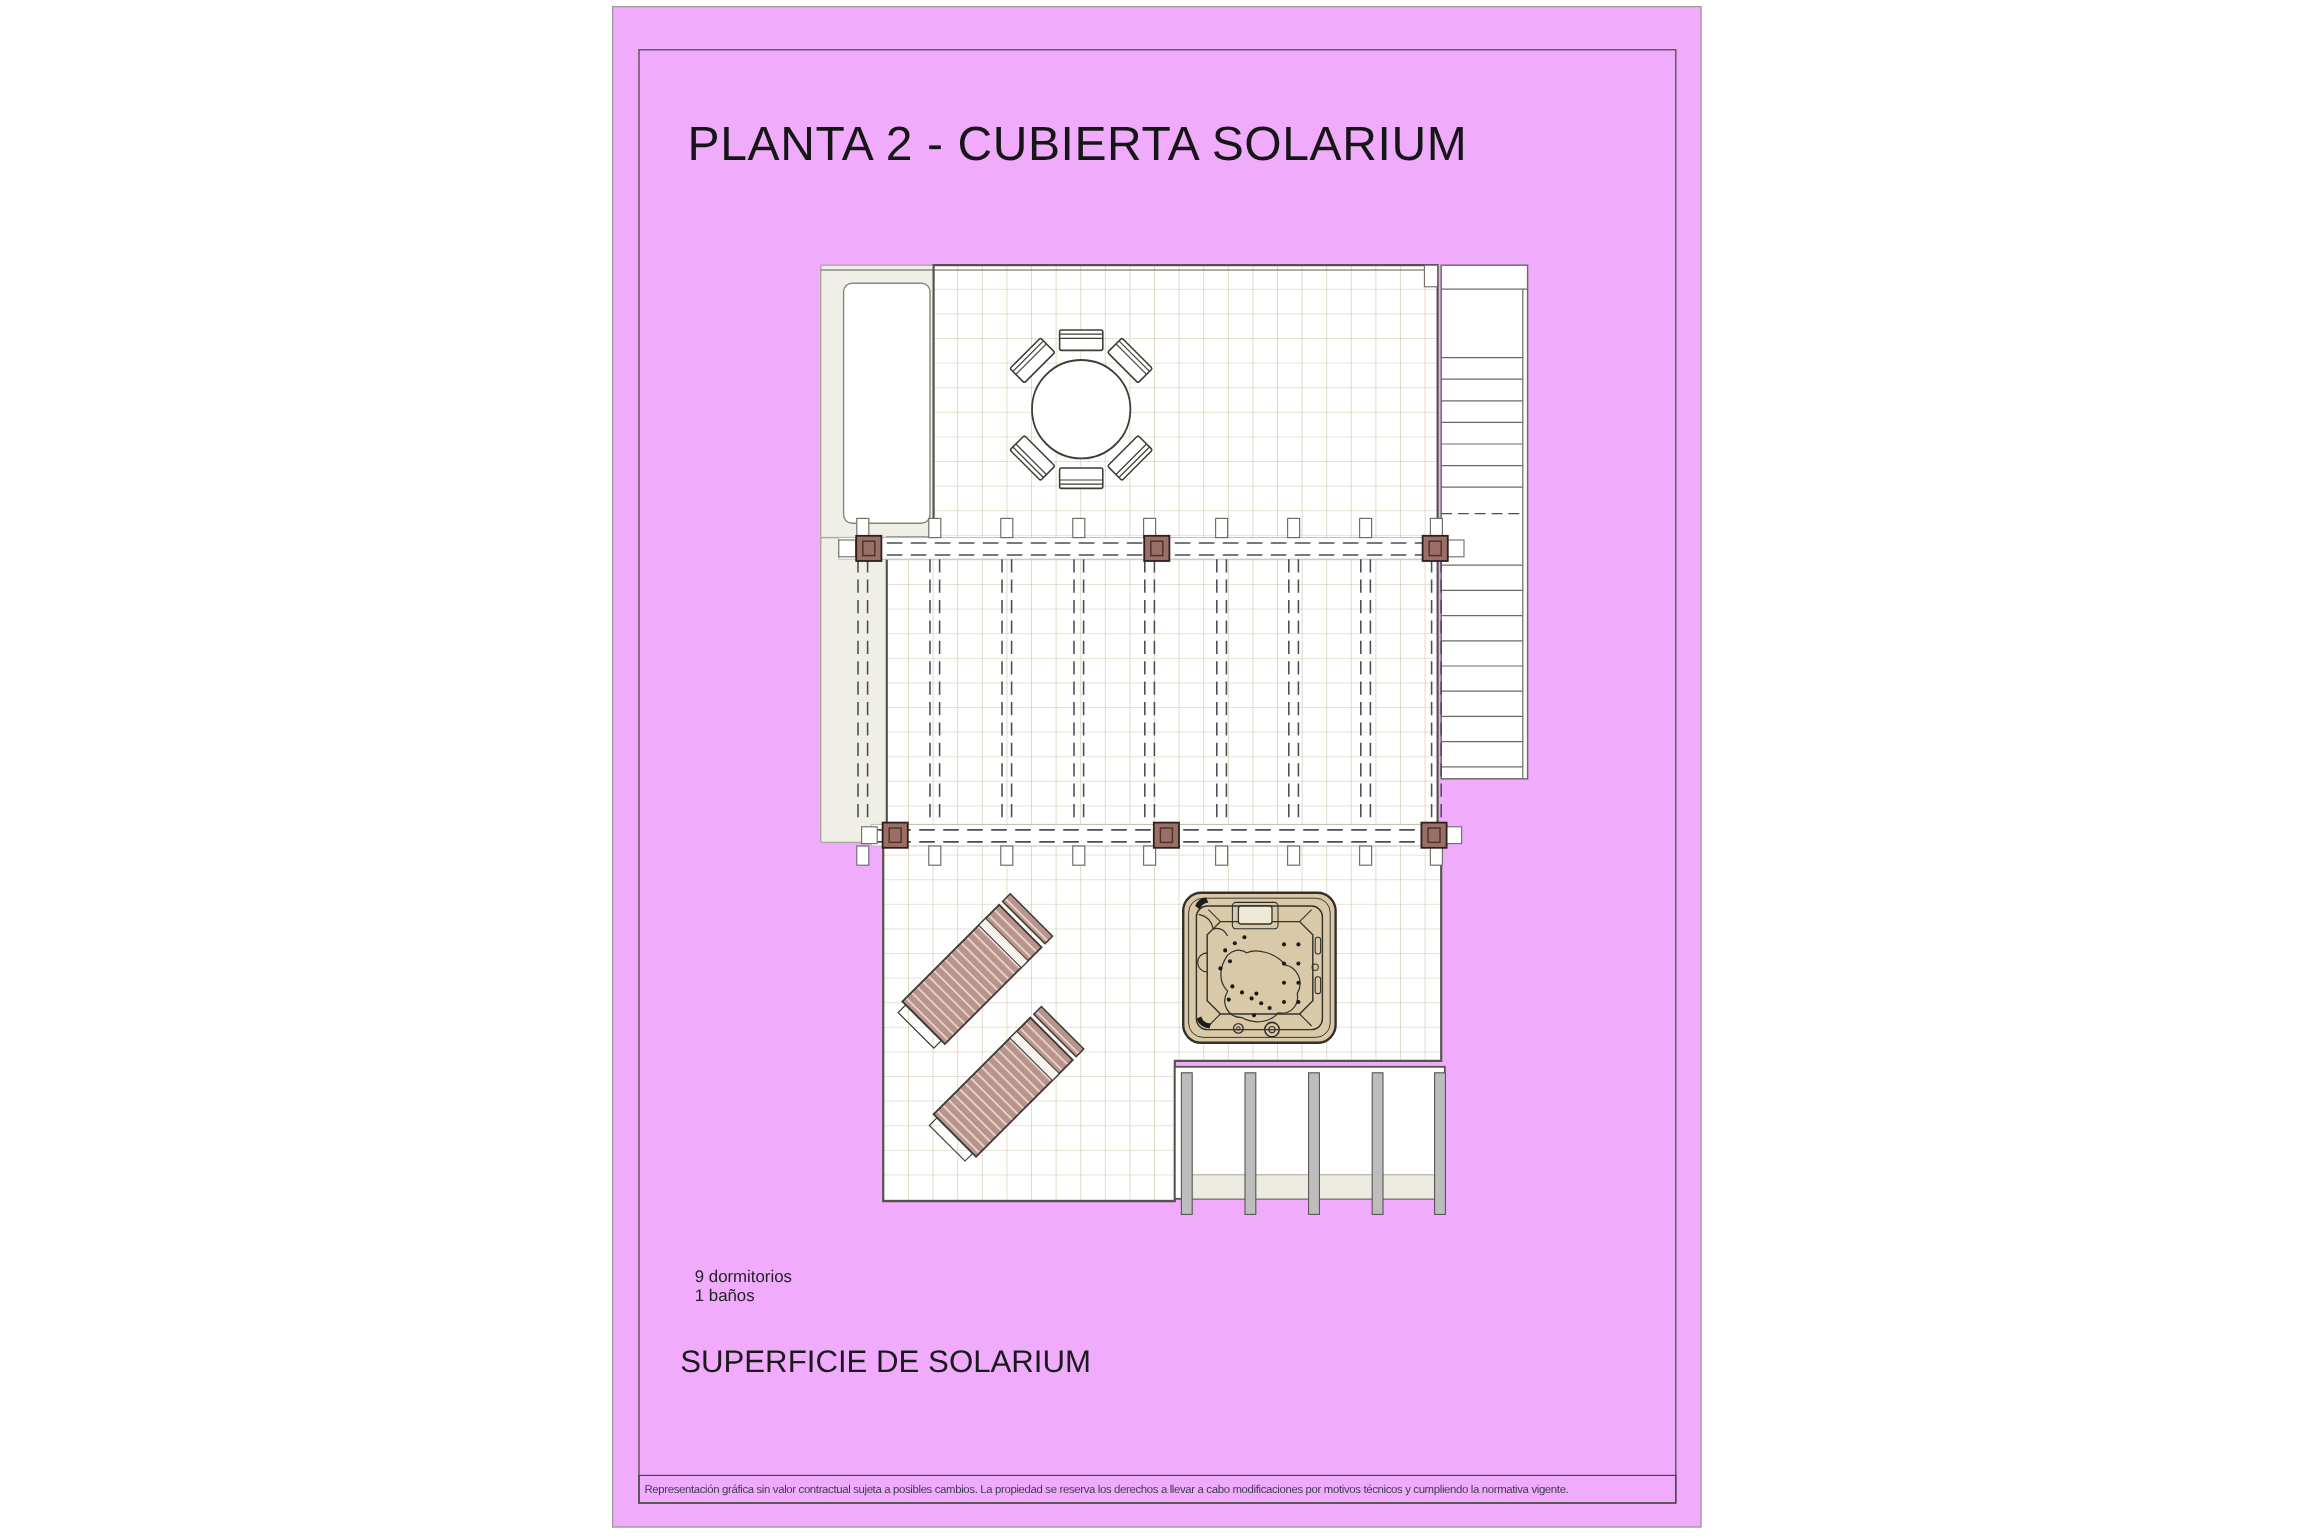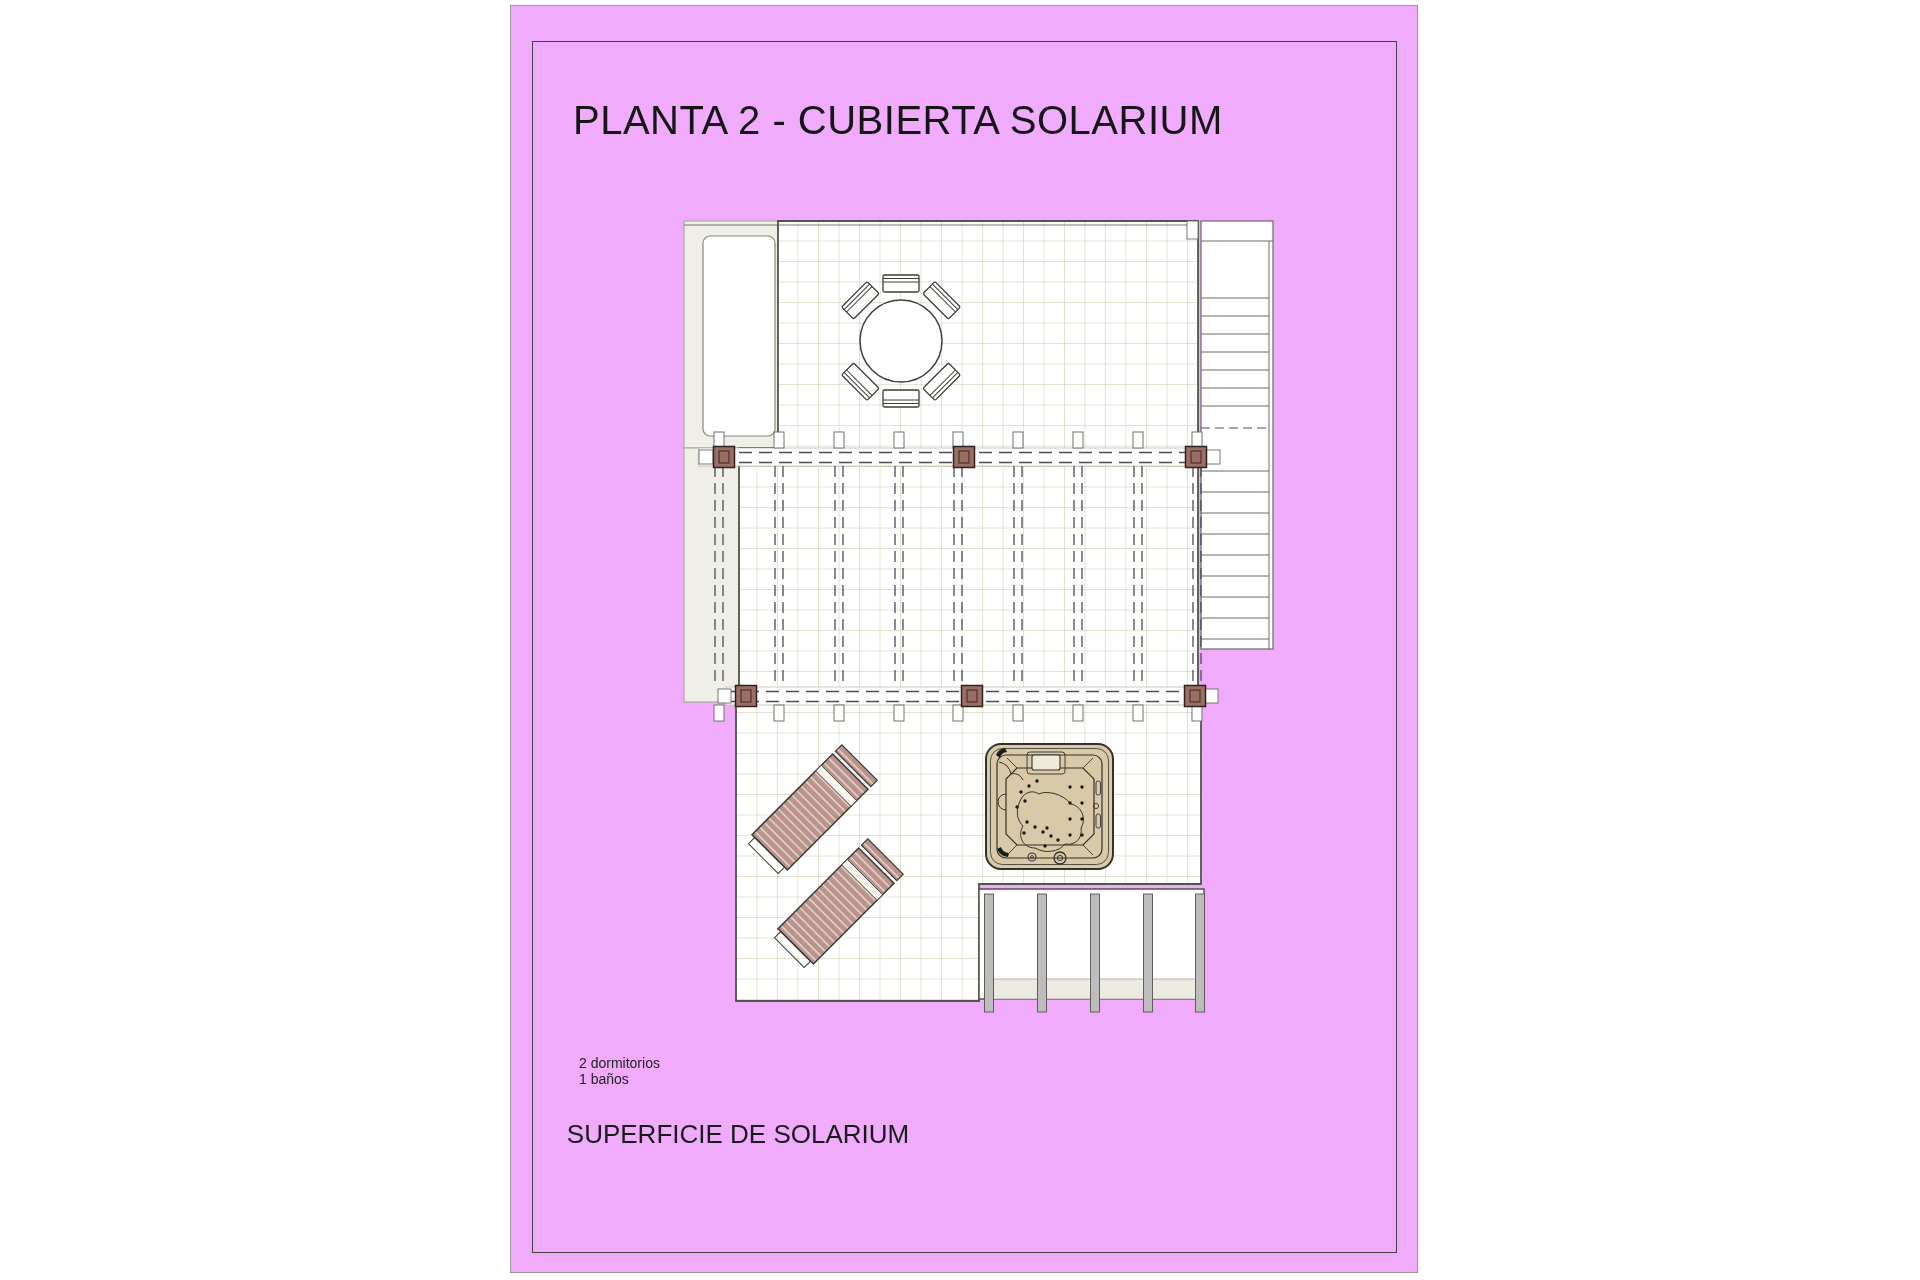--- a/index.html
+++ b/index.html
@@ -303,21 +303,24 @@
       </g>
       <circle class="jline" cx="549" cy="852" r="6" stroke-width="1.3" fill="var(--jacuzzi,#d9c9a9)"></circle>
       <circle class="jline" cx="549" cy="852" r="2.6" stroke-width="1"></circle>
       <circle class="jline" cx="521" cy="851" r="4" stroke-width="1.1" fill="var(--jacuzzi,#d9c9a9)"></circle>
       <circle class="jline" cx="521" cy="851" r="1.4" stroke-width="0.9"></circle>
       <circle class="jline" cx="585" cy="800" r="2.6" stroke-width="0.9"></circle>
     </g>
   </svg>
 
   <div class="details">
-    <div>2 dormitorios</div>
+    <div>9 dormitorios</div>
     <div>1 baños</div>
   </div>
 
   <div class="area-block">
     <div class="area-label">SUPERFICIE DE SOLARIUM</div>
   </div>
 
+  <div class="disclaimer">
+    <span>Representación gráfica sin valor contractual sujeta a posibles cambios. La propiedad se reserva los derechos a llevar a cabo modificaciones por motivos técnicos y cumpliendo la normativa vigente.</span>
+  </div>
 </div>
 
 </body></html>

